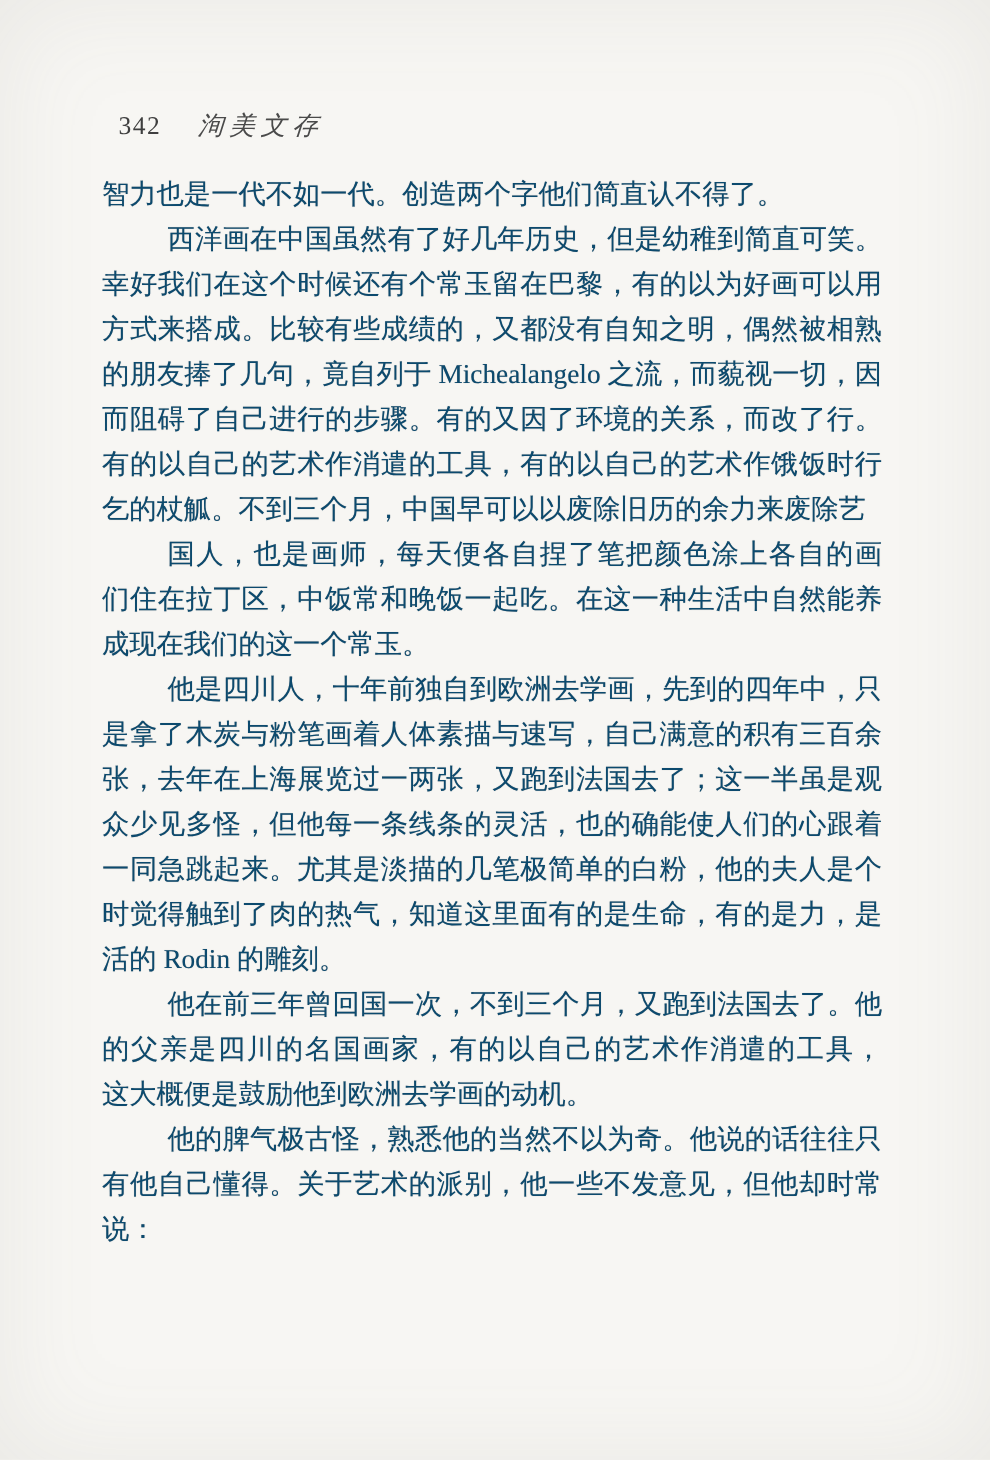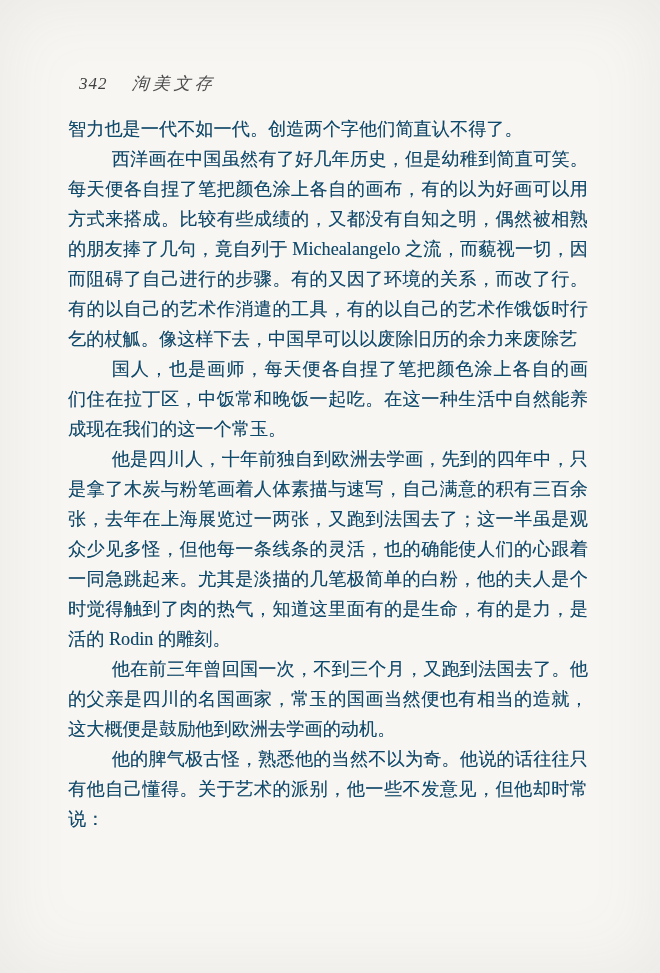--- a/index.html
+++ b/index.html
@@ -27,21 +27,20 @@
     top: 72px;
     width: 520px;
     display: flex;
     align-items: baseline;
     white-space: nowrap;
   }
   .page-number {
     font-size: 17px;
     color: #3f3f3f;
     letter-spacing: 1px;
-    font-style: italic;
   }
   .book-title {
     margin-left: 24px;
     font-style: italic;
     font-size: 17px;
     color: #4a4a4a;
     letter-spacing: 4px;
     transform: skewX(-4deg);
   }
   
@@ -78,47 +77,47 @@
   </div>
 
   <div class="text-block">
 
     <div class="para continuation">
       <div class="line">智力也是一代不如一代。创造两个字他们简直认不得了。</div>
     </div>
 
     <div class="para">
       <div class="line">西洋画在中国虽然有了好几年历史，但是幼稚到简直可笑。</div>
-      <div class="line">每天便各自捏了笔把颜色涂上各自的画布，有的以为好画可以用</div>
+      <div class="line">幸好我们在这个时候还有个常玉留在巴黎，有的以为好画可以用</div>
       <div class="line">方式来搭成。比较有些成绩的，又都没有自知之明，偶然被相熟</div>
       <div class="line">的朋友捧了几句，竟自列于 Michealangelo 之流，而藐视一切，因</div>
       <div class="line">而阻碍了自己进行的步骤。有的又因了环境的关系，而改了行。</div>
       <div class="line">有的以自己的艺术作消遣的工具，有的以自己的艺术作饿饭时行</div>
-      <div class="line">乞的杖觚。像这样下去，中国早可以以废除旧历的余力来废除艺</div>
+      <div class="line">乞的杖觚。不到三个月，中国早可以以废除旧历的余力来废除艺</div>
     </div>
 
     <div class="para">
       <div class="line">国人，也是画师，每天便各自捏了笔把颜色涂上各自的画布。他</div>
       <div class="line">们住在拉丁区，中饭常和晚饭一起吃。在这一种生活中自然能养</div>
       <div class="line">成现在我们的这一个常玉。</div>
     </div>
 
     <div class="para">
       <div class="line">他是四川人，十年前独自到欧洲去学画，先到的四年中，只</div>
       <div class="line">是拿了木炭与粉笔画着人体素描与速写，自己满意的积有三百余</div>
       <div class="line">张，去年在上海展览过一两张，又跑到法国去了；这一半虽是观</div>
       <div class="line">众少见多怪，但他每一条线条的灵活，也的确能使人们的心跟着</div>
       <div class="line">一同急跳起来。尤其是淡描的几笔极简单的白粉，他的夫人是个法</div>
       <div class="line">时觉得触到了肉的热气，知道这里面有的是生命，有的是力，是</div>
       <div class="line">活的 Rodin 的雕刻。</div>
     </div>
 
     <div class="para">
       <div class="line">他在前三年曾回国一次，不到三个月，又跑到法国去了。他</div>
-      <div class="line">的父亲是四川的名国画家，常玉的国画当然便也有相当的造就，</div>
+      <div class="line">的父亲是四川的名国画家，有的以自己的艺术作消遣的工具，</div>
       <div class="line">这大概便是鼓励他到欧洲去学画的动机。</div>
     </div>
 
     <div class="para">
       <div class="line">他的脾气极古怪，熟悉他的当然不以为奇。他说的话往往只</div>
       <div class="line">有他自己懂得。关于艺术的派别，他一些不发意见，但他却时常</div>
       <div class="line">说：</div>
     </div>
 
   </div>

